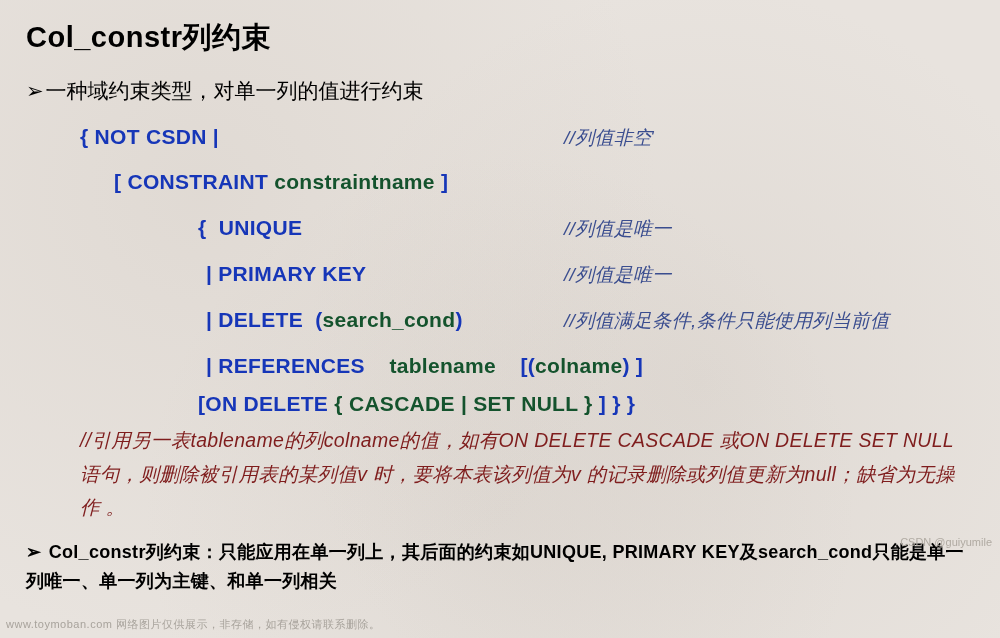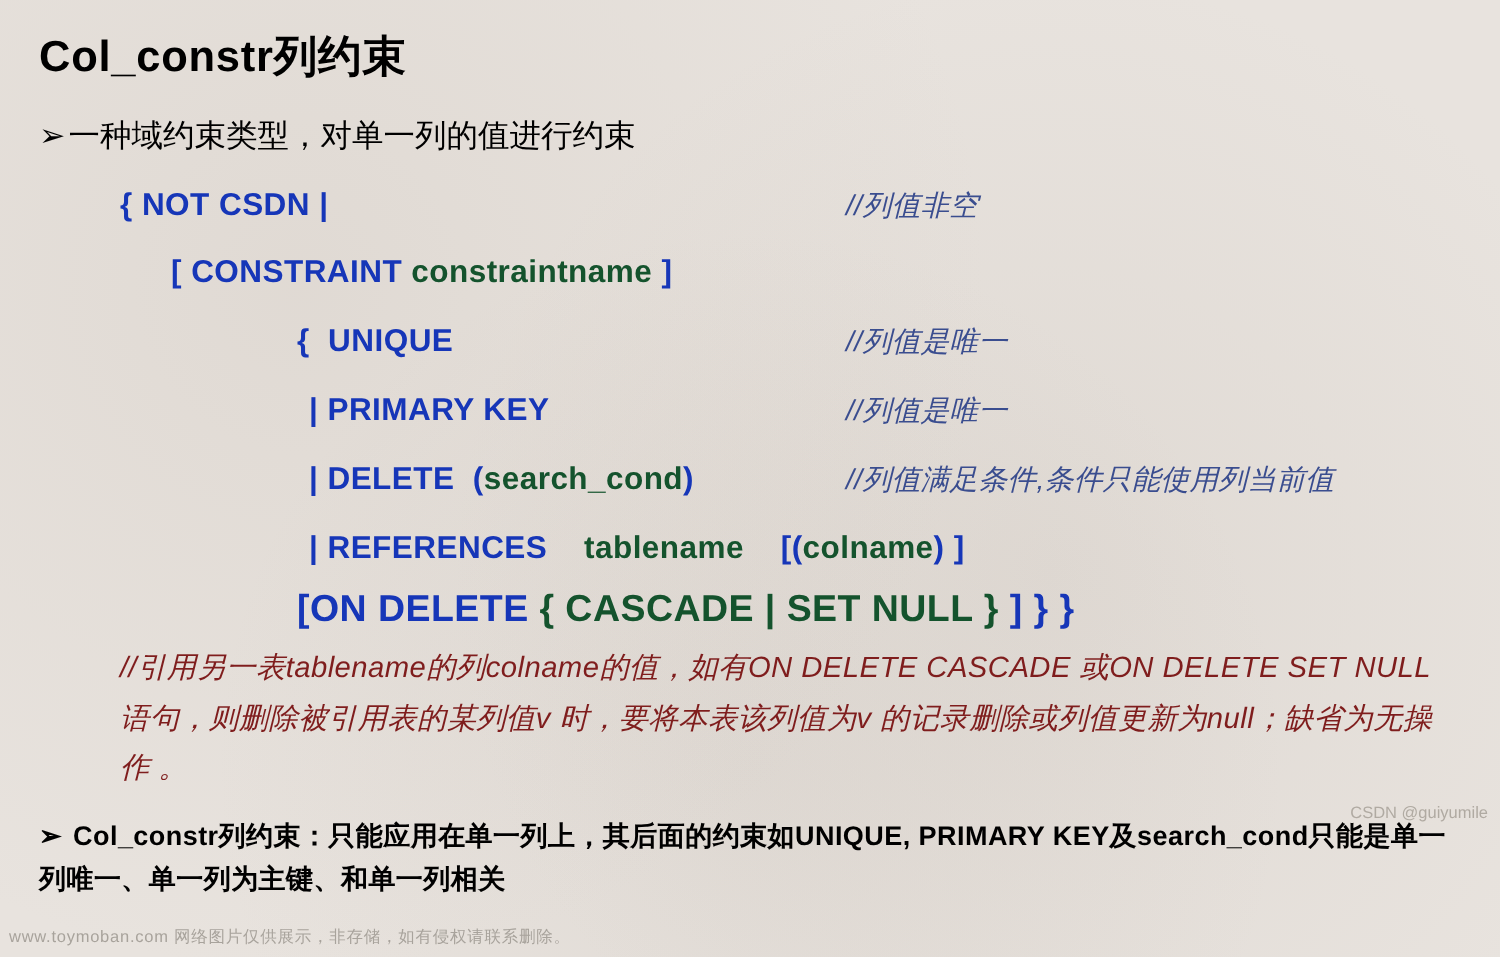--- a/index.html
+++ b/index.html
@@ -41,21 +41,21 @@
   .s-comment {
     color: #3a4d8f;
     font-size: 19px;
     font-weight: normal;
     font-style: italic;
     letter-spacing: 0.3px;
   }
   .kw { color: #1636b8; }
   .nm { color: #14532d; text-align: center; }
   .delete-row {
-    font-size: 25px;
+    font-size: 21px;
     font-weight: bold;
     margin-left: 172px;
     margin-bottom: 8px;
     letter-spacing: 0.3px;
   }
   .long-comment {
     color: #7f1d1d;
     font-size: 19.5px;
     font-style: italic;
     line-height: 1.7;

